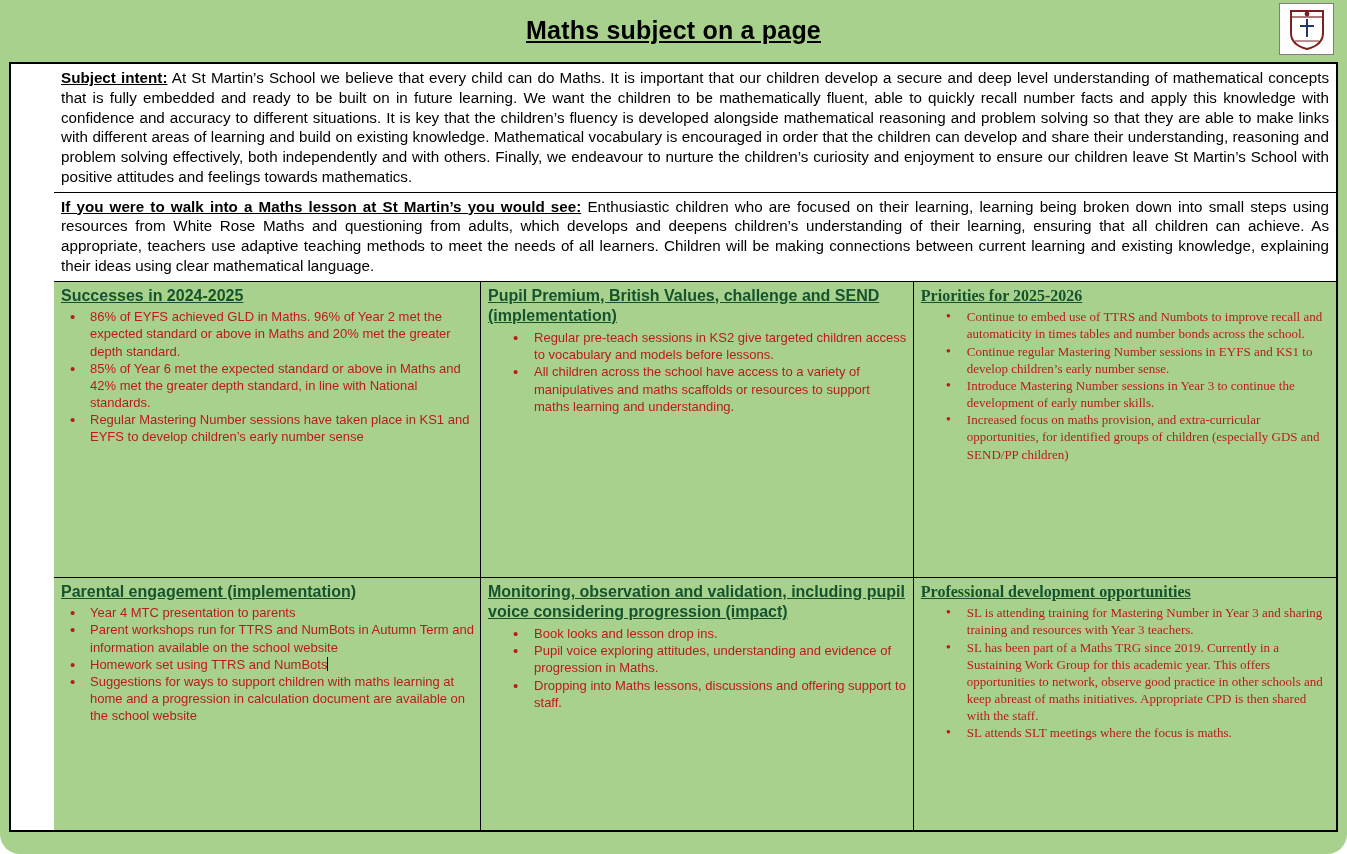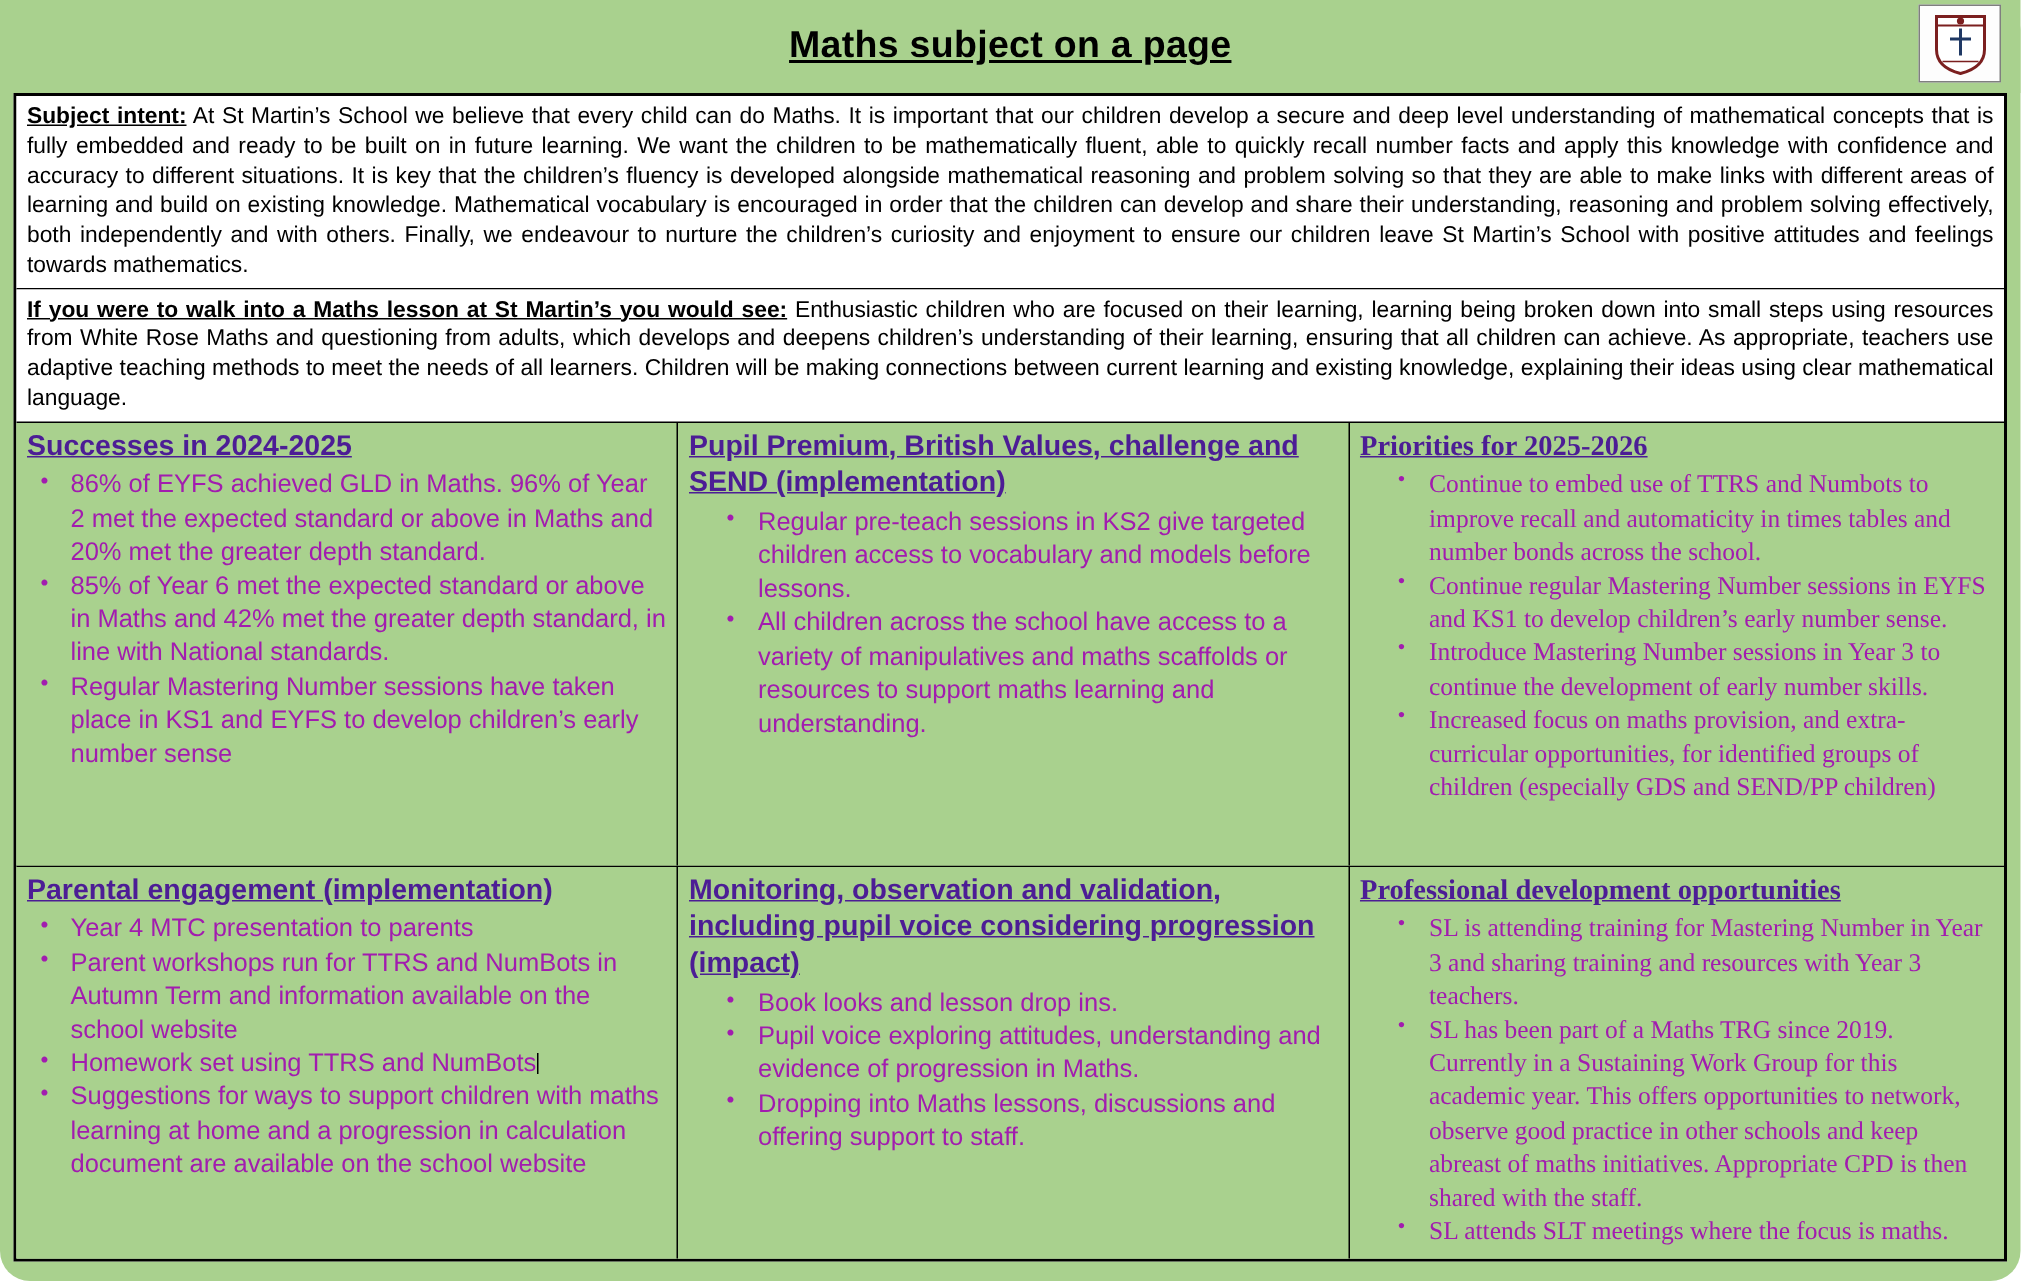--- a/index.html
+++ b/index.html
@@ -54,20 +54,21 @@
   .crest svg { display:block; }
 
   
   .doc {
     margin: 0 9px;
     border: 2px solid #000;
     border-bottom: 2px solid #000;
     background: #ffffff;
     box-sizing: border-box;
     width: 1329px;
+    padding-left: 43px;
   }
   .row-full {
     border-bottom: 1.5px solid #000;
     padding: 4px 7px 5px 7px;
     background: #ffffff;
     font-size: 15.2px;
     line-height: 1.30;
     color: #000;
     text-align: justify;
   }
@@ -85,36 +86,36 @@
     padding: 4px 6px 6px 7px;
     border-right: 1.5px solid #000;
     background: #a9d18e;
   }
   .col:last-child { border-right: none; }
   .c1 { width: 442px; }
   .c2 { width: 448px; }
   .c3 { width: 437px; font-family: Liberation Serif, serif; }
   .col h3 {
     margin: 0 0 2px 0;
-    font-size: 19px;
+    font-size: 16px;
     font-weight: bold;
     text-decoration: underline;
     line-height: 1.30;
-    color: #4c1d95;
+    color: #14532d;
   }
   .col ul {
     margin: 0;
     padding-left: 29px;
     list-style: none;
   }
   .col ul li {
     position: relative;
-    font-size: 17px;
+    font-size: 13px;
     line-height: 1.32;
-    color: #a21caf;
+    color: #b91c1c;
     margin-bottom: 0px;
     padding-left: 0;
   }
   .col ul li::before {
     content: "\2022";
     position: absolute;
     left: -20px;
     top: -1px;
     font-size: 15px;
   }

